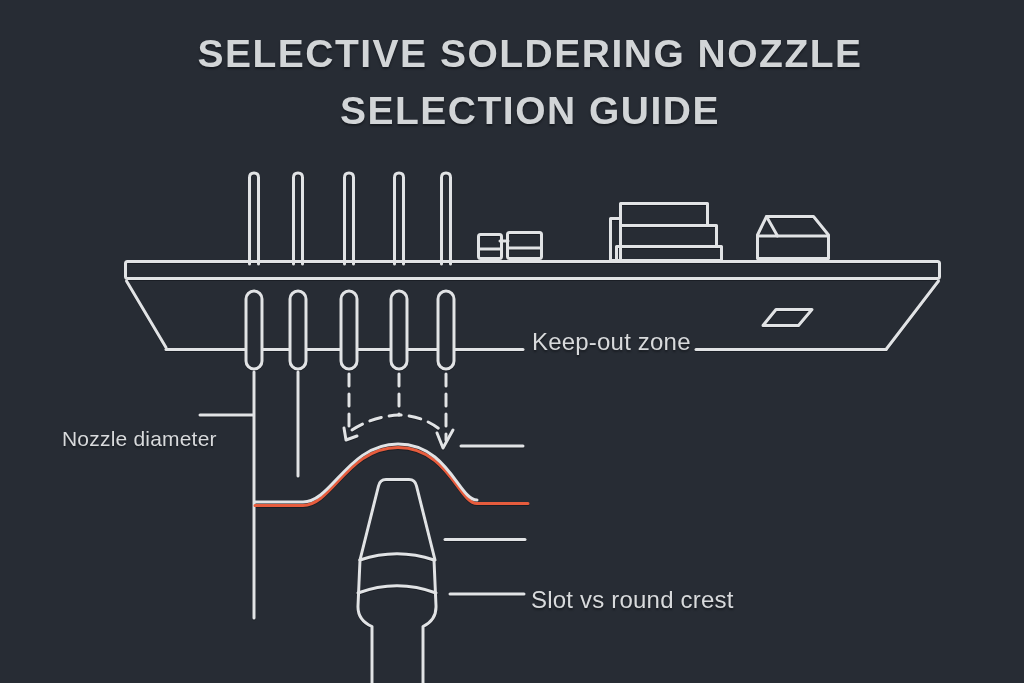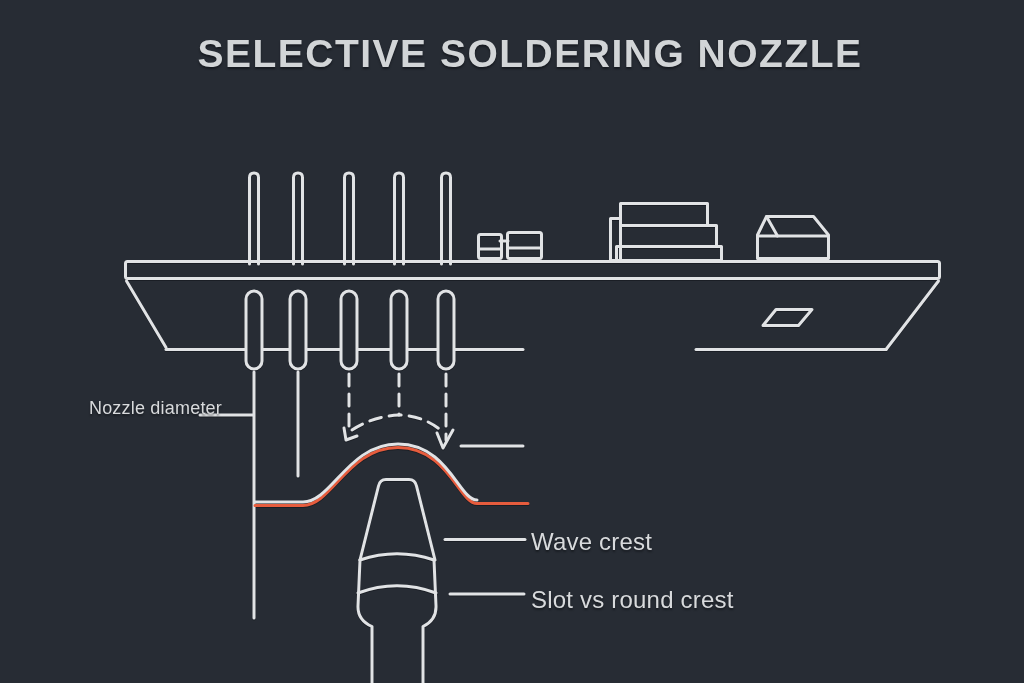--- a/index.html
+++ b/index.html
@@ -14,21 +14,21 @@
     text-align:center;font-weight:bold;font-size:39px;line-height:57px;
     letter-spacing:1.5px;color:var(--title-text,#d2d5d7);
     text-shadow:0 2px 2px rgba(8,10,14,.5);
   }
   .label{
     position:absolute;font-size:24px;line-height:26px;
     color:var(--label-text,#d8dadc);letter-spacing:.2px;
     text-shadow:0 2px 2px rgba(8,10,14,.45);white-space:nowrap;
   }
   .label--big{
-    font-size:18px;line-height:32px;text-align:right;white-space:normal;
+    font-size:21px;line-height:32px;text-align:left;white-space:normal;margin-top:31px;
   }
   svg.diagram{position:absolute;left:0;top:0;
     filter:drop-shadow(0 1.5px .5px rgba(8,10,14,.4));}
   .ln{stroke:var(--line,#e1e3e5);stroke-width:3;fill:none;
       stroke-linecap:round;stroke-linejoin:round;}
   .ln--dash{stroke-dasharray:12 8;}
   .pad{fill:var(--background,#272c34);}
   .accent{stroke-width:3;fill:none;stroke-linecap:round;}
 </style>
 </head>
@@ -114,18 +114,19 @@
     <g>
       <path class="ln" d="M200 412 H253"></path>
       <path class="ln" d="M461 443 H523"></path>
       <path class="ln" d="M445 536.5 H525"></path>
       <path class="ln" d="M450 591 H524"></path>
     </g>
   </svg>
 
   <div class="title">
     <div>SELECTIVE SOLDERING NOZZLE</div>
+    <div>SELECTION GUIDE</div>
   </div>
 
-  <div class="label" style="left:531px;top:526px;">Wave crest</div>
+  <div class="label" style="left:532px;top:326px;">Keep-out zone</div>
   <div class="label" style="left:531px;top:584px;">Slot vs round crest</div>
   <div class="label label--big" style="left:62px;top:389px;width:160px;">Nozzle diameter</div>
 </div>
 
 </body></html>

